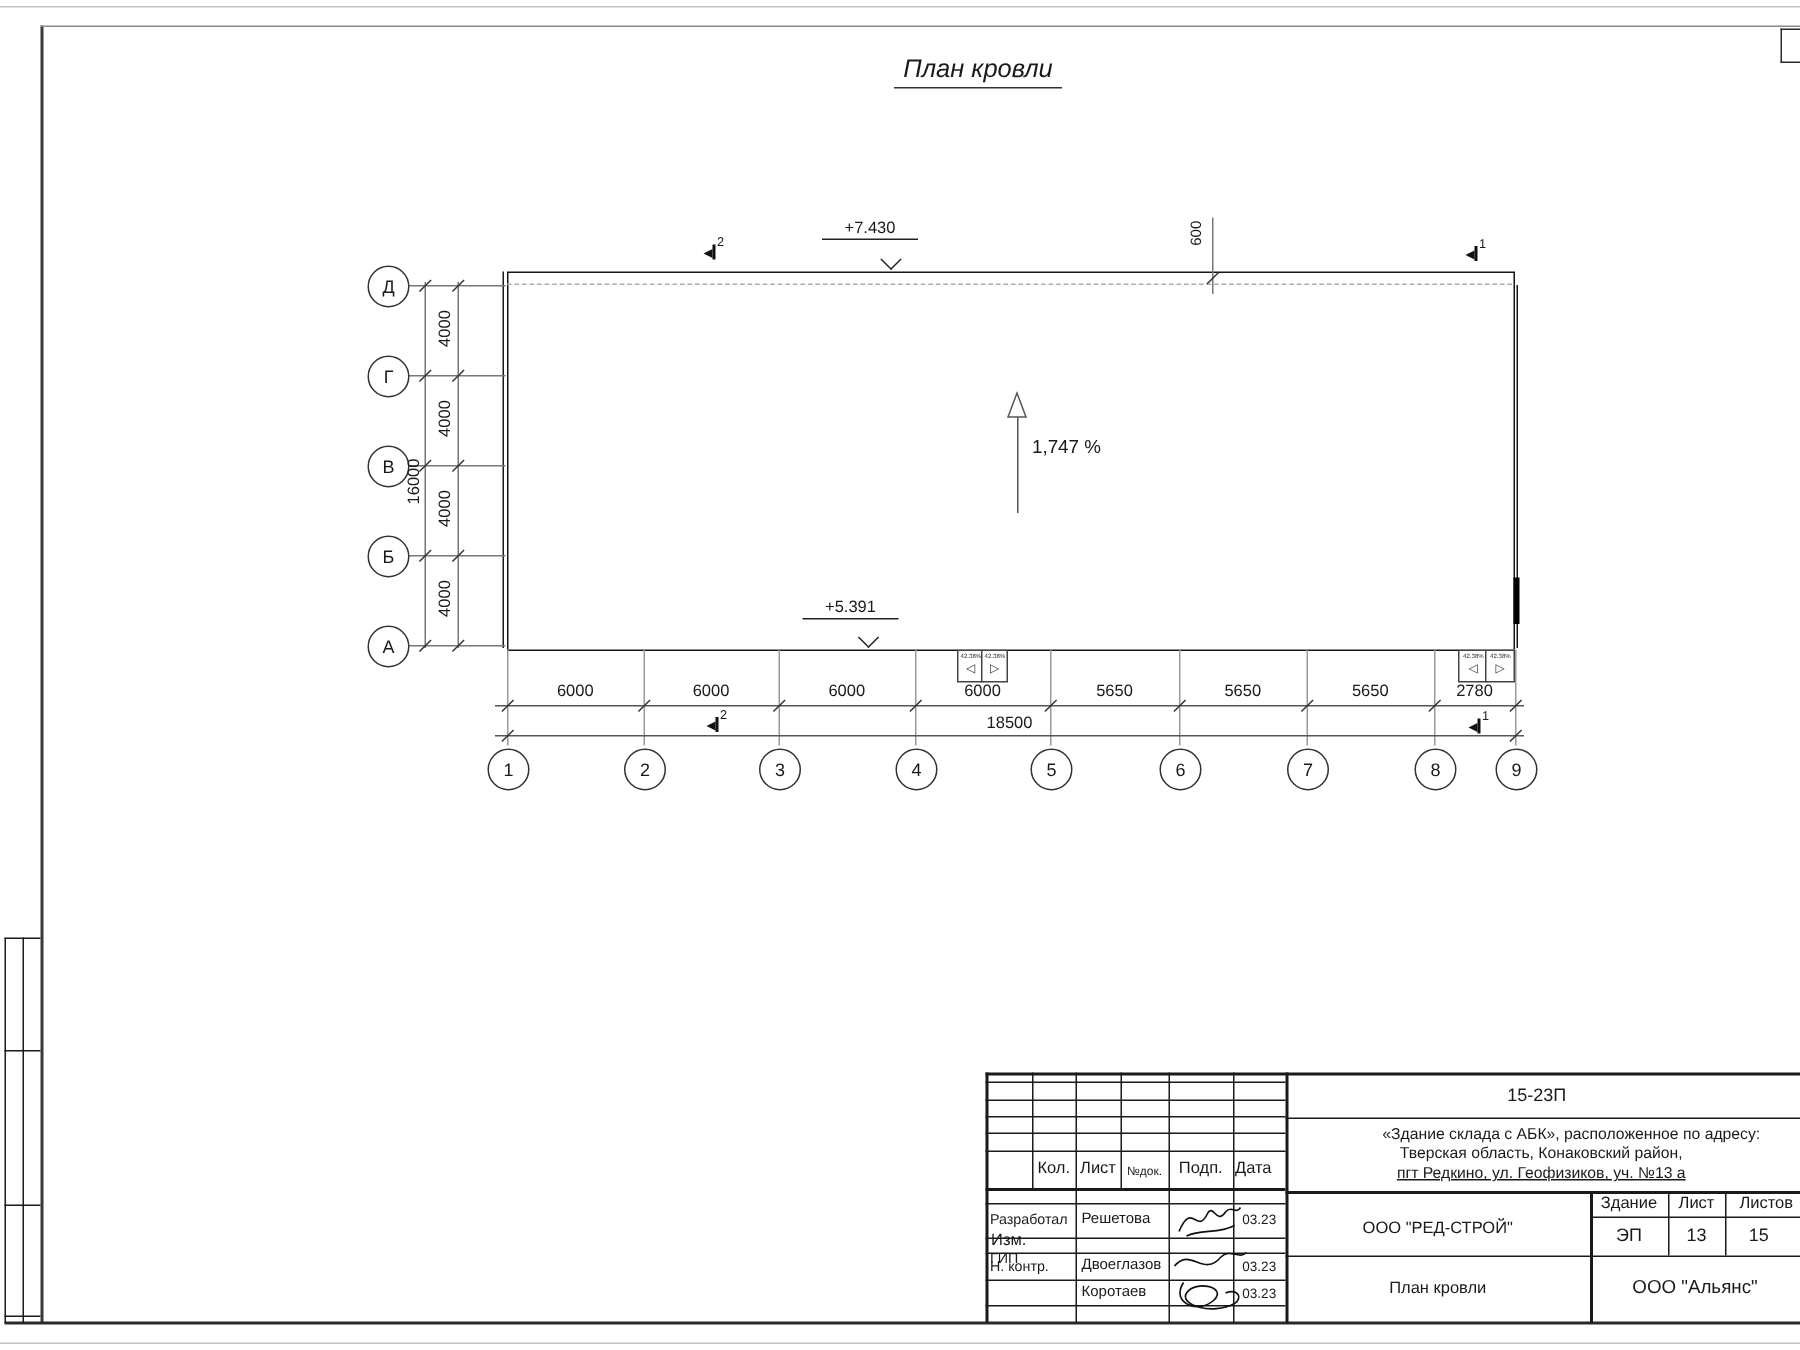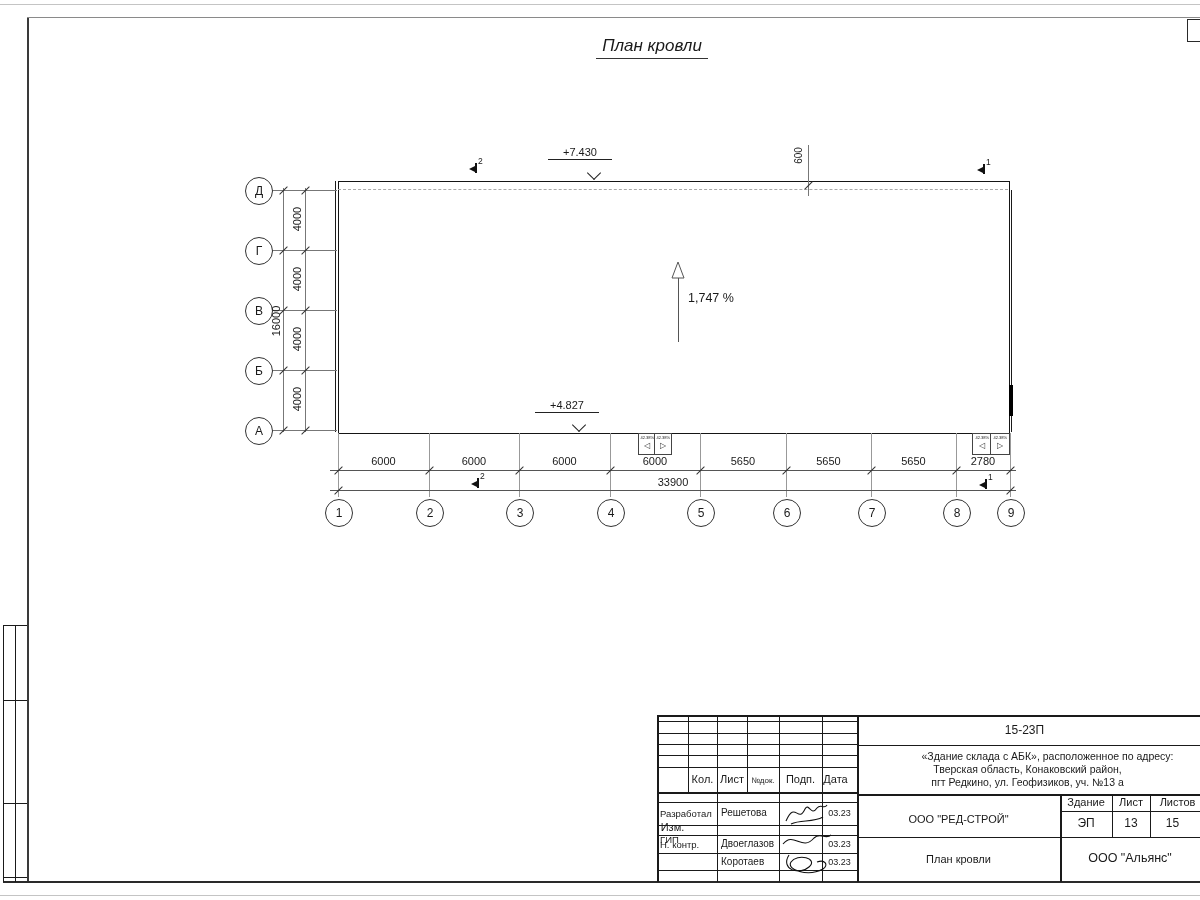--- a/index.html
+++ b/index.html
@@ -97,21 +97,21 @@
     <div class="t rot ctr" style="left:267px;top:333px;width:60px;font-size:11px;">4000</div>
     <div class="t rot ctr" style="left:267px;top:393px;width:60px;font-size:11px;">4000</div>
     <div class="t rot ctr" style="left:236px;top:315px;width:80px;font-size:11px;">16000</div>
 
     <div class="vl" style="left:807.5px;top:145px;height:51px;background:#777;"></div>
     <div class="tick" style="left:803px;top:185px;"></div>
     <div class="t rot ctr" style="left:768px;top:150px;width:60px;font-size:10px;">600</div>
 
     <div class="elev" style="left:548px;top:146px;width:64px;">+7.430</div>
     <div class="chev" style="left:589px;top:168px;"></div>
-    <div class="elev" style="left:535px;top:399px;width:64px;">+4.827</div>
+    <div class="elev" style="left:535px;top:399px;width:64px;">+5.391</div>
     <div class="chev" style="left:574px;top:420px;"></div>
 
     <div class="vl" style="left:677.5px;top:278px;height:64px;background:#555;"></div>
     <svg style="position:absolute;left:670px;top:261px;" width="16" height="18">
       <polygon points="8,1 2,17 14,17" fill="#ffffff" stroke="#555" stroke-width="1"></polygon>
     </svg>
     <div class="t" style="left:688px;top:291px;font-size:12.5px;">1,747 %</div>
 
     <div class="drain" style="left:638px;top:433px;width:16px;">
       <span class="drain-val">42.38%</span>
@@ -177,21 +177,21 @@
     <div class="tick" style="left:1005px;top:489.5px;"></div>
 
     <div class="t ctr" style="left:338.5px;top:455px;width:90px;font-size:11px;">6000</div>
     <div class="t ctr" style="left:429px;top:455px;width:90px;font-size:11px;">6000</div>
     <div class="t ctr" style="left:519.5px;top:455px;width:90px;font-size:11px;">6000</div>
     <div class="t ctr" style="left:610px;top:455px;width:90px;font-size:11px;">6000</div>
     <div class="t ctr" style="left:698px;top:455px;width:90px;font-size:11px;">5650</div>
     <div class="t ctr" style="left:783.5px;top:455px;width:90px;font-size:11px;">5650</div>
     <div class="t ctr" style="left:868.5px;top:455px;width:90px;font-size:11px;">5650</div>
     <div class="t ctr" style="left:938px;top:455px;width:90px;font-size:11px;">2780</div>
-    <div class="t ctr" style="left:628px;top:476px;width:90px;font-size:11px;">33900</div>
+    <div class="t ctr" style="left:628px;top:476px;width:90px;font-size:11px;">18500</div>
 
     <div class="bubble" style="left:325px;top:499px;">
         <span>1</span>
       </div>
     <div class="bubble" style="left:416px;top:499px;">
         <span>2</span>
       </div>
     <div class="bubble" style="left:506px;top:499px;">
         <span>3</span>
       </div>
@@ -269,21 +269,21 @@
       <path d="M4 24 C 13 3, 16 27, 23 12 C 27 5, 29 20, 35 11 C 39 6, 42 13, 45 8 M9 27 C 19 22, 30 26, 41 20" fill="none" stroke="#111" stroke-width="1.1"></path>
     </svg>
     <svg style="position:absolute;left:777px;top:829px;" width="58" height="50">
       <path d="M6 15 C 17 2, 25 23, 37 9 C 43 3, 49 11, 54 6" fill="none" stroke="#111" stroke-width="1.1"></path>
       <path d="M12 26 C 3 40, 22 47, 32 38 C 42 29, 20 24, 14 33 C 9 41, 31 48, 46 40 C 52 36, 48 30, 40 33" fill="none" stroke="#111" stroke-width="1.1"></path>
     </svg>
 
     <div class="tb-text ctr" style="left:857px;top:723px;width:335px;font-size:12px;">15-23П</div>
     <div class="tb-text ctr" style="left:880px;top:750px;width:335px;font-size:10.5px;">«Здание склада с АБК», расположенное по адресу:</div>
     <div class="tb-text ctr" style="left:860px;top:763px;width:335px;font-size:10.5px;">Тверская область, Конаковский район,</div>
-    <div class="tb-text ctr" style="left:860px;top:776px;width:335px;font-size:10.5px;">пгт Редкино, ул. Геофизиков, уч. №13 а</div>
+    <div class="tb-text ctr" style="left:860px;top:776px;width:335px;font-size:10.5px;text-decoration:underline;">пгт Редкино, ул. Геофизиков, уч. №13 а</div>
 
     <div class="tb-text ctr" style="left:857px;top:813px;width:203px;font-size:11px;">ООО "РЕД-СТРОЙ"</div>
 
     <div class="tb-text ctr" style="left:1060px;top:796px;width:52px;font-size:11px;">Здание</div>
     <div class="tb-text ctr" style="left:1112px;top:796px;width:38px;font-size:11px;">Лист</div>
     <div class="tb-text ctr" style="left:1150px;top:796px;width:55px;font-size:11px;">Листов</div>
     <div class="tb-text ctr" style="left:1060px;top:816px;width:52px;font-size:12px;">ЭП</div>
     <div class="tb-text ctr" style="left:1112px;top:816px;width:38px;font-size:12px;">13</div>
     <div class="tb-text ctr" style="left:1150px;top:816px;width:45px;font-size:12px;">15</div>
 

